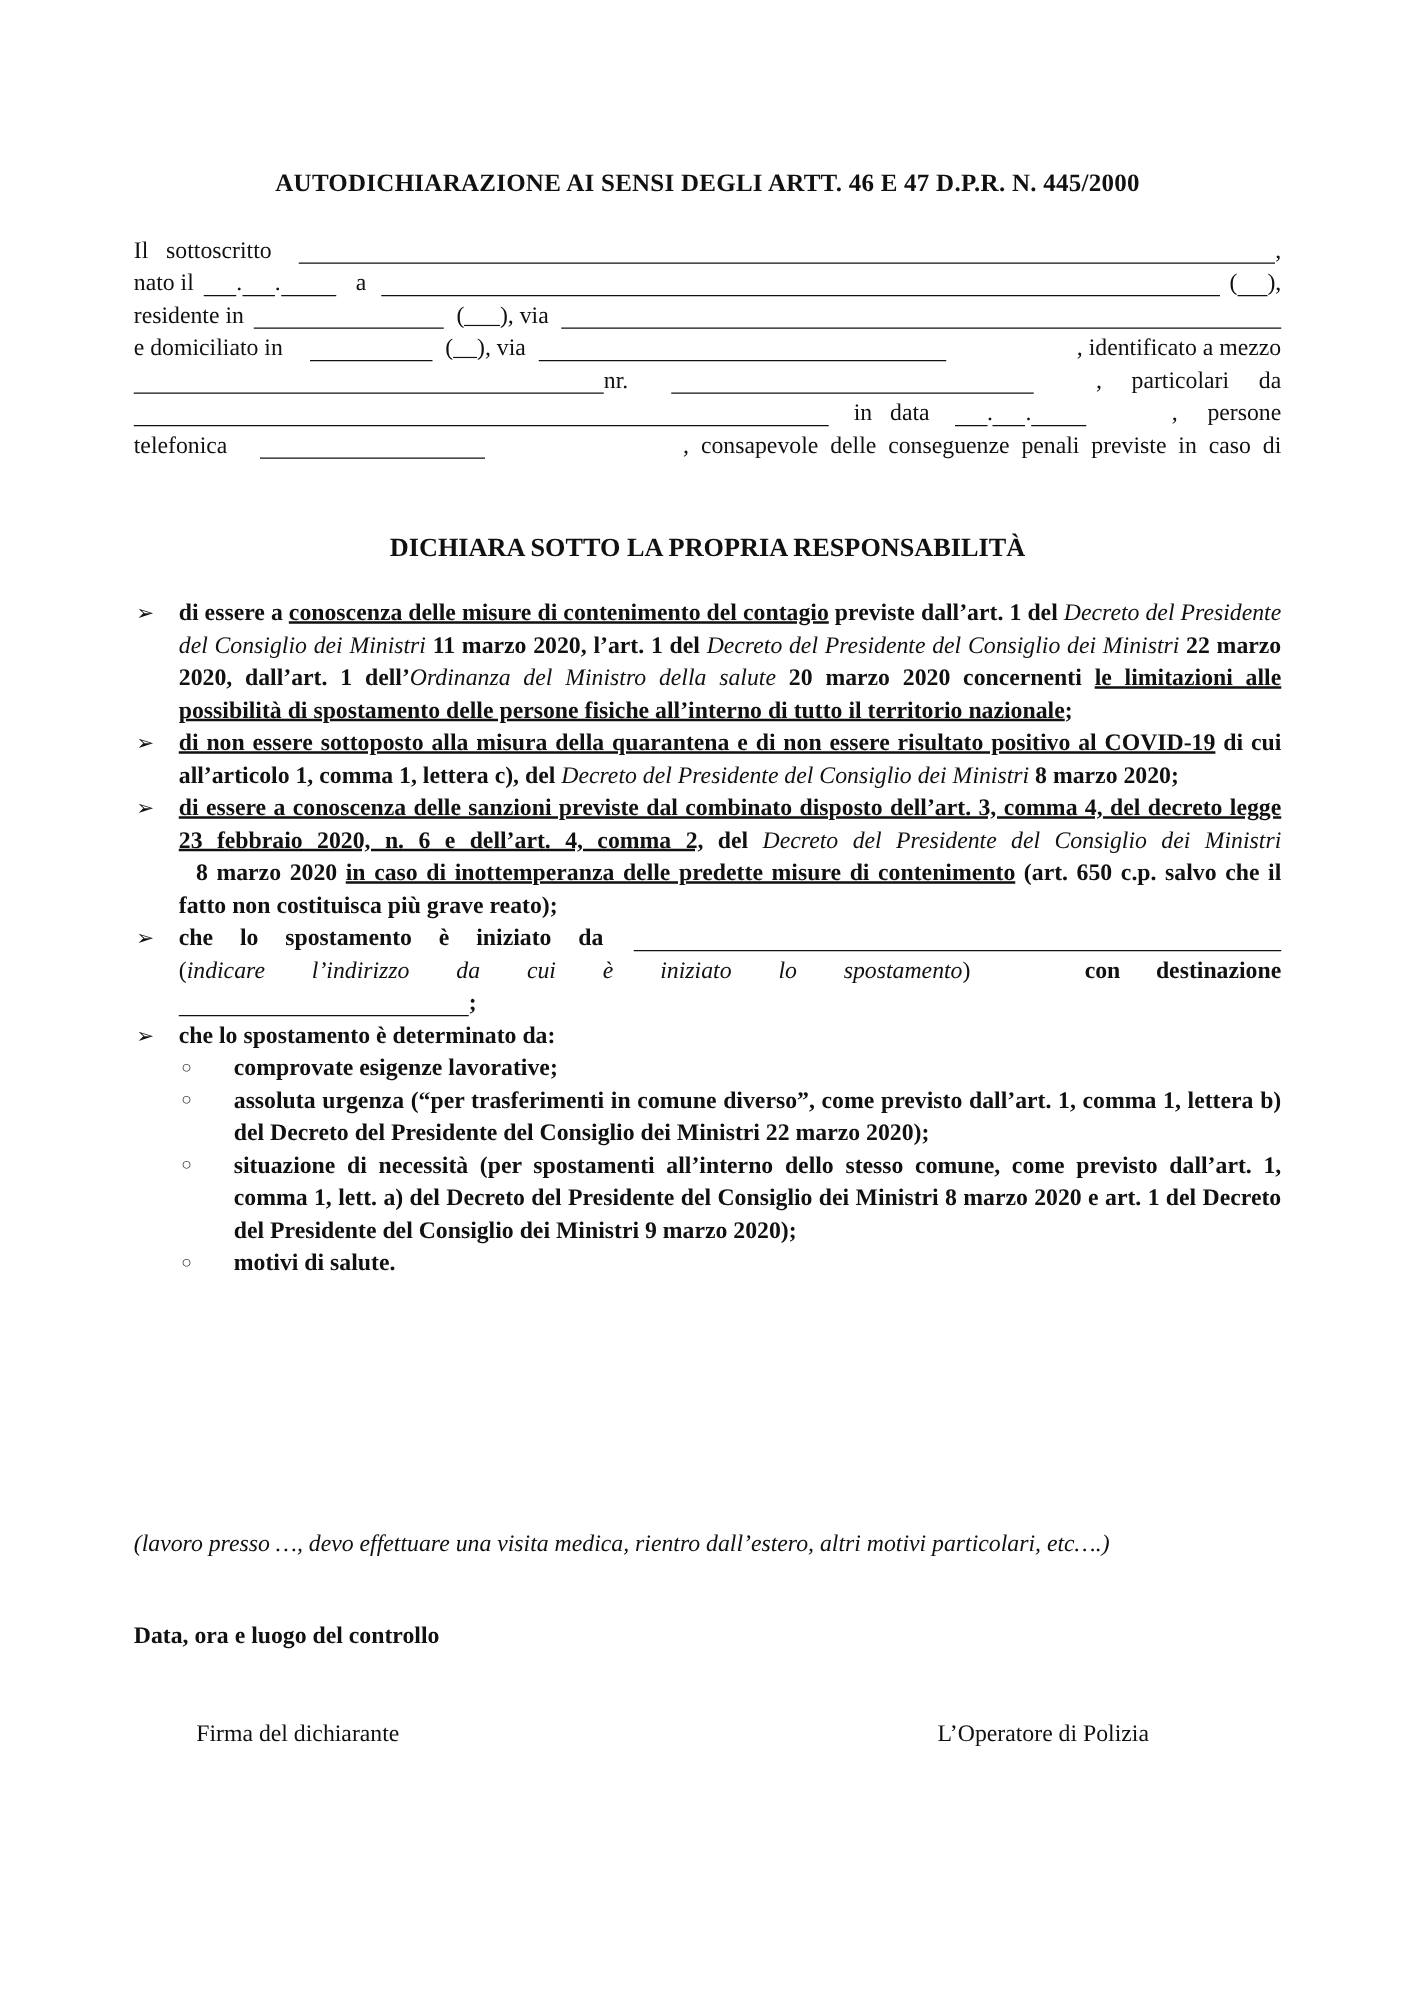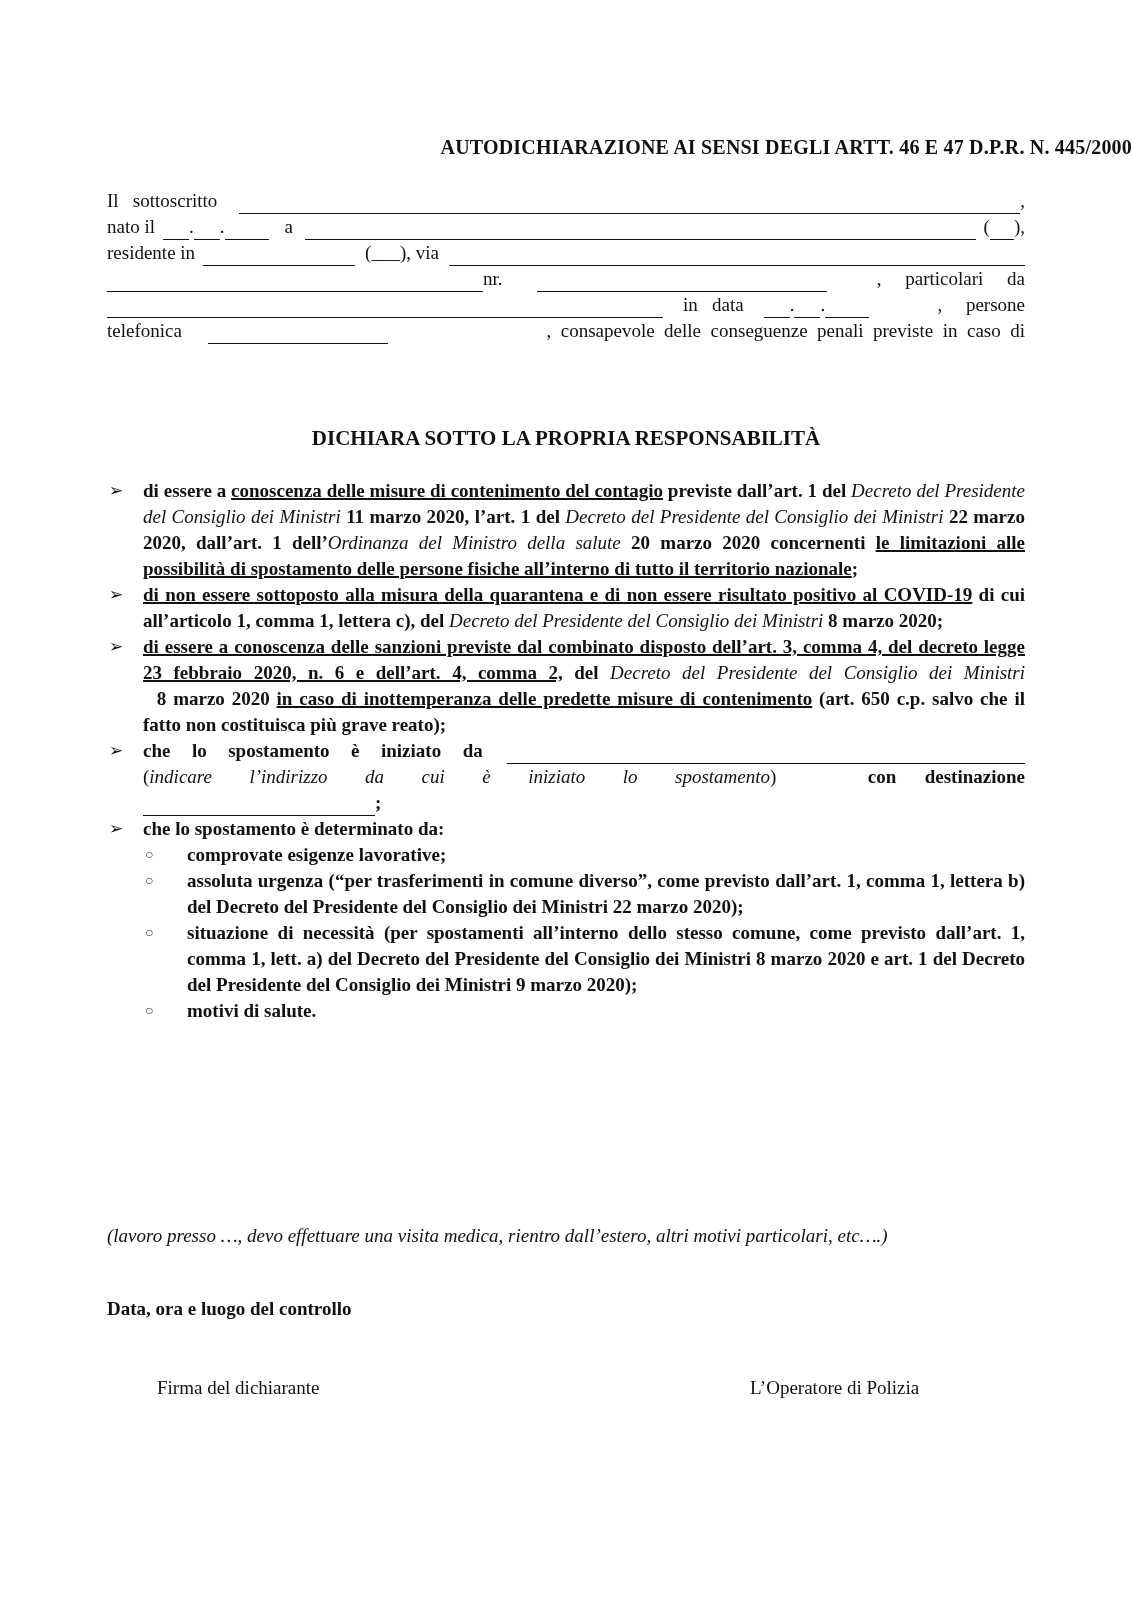--- a/index.html
+++ b/index.html
@@ -1,23 +1,23 @@
 <!DOCTYPE html>
 <html><head>
 <meta charset="utf-8">
 <style>
   html, body { margin: 0; padding: 0; background: #ffffff; }
   body { width: 1132px; height: 1600px; position: relative; overflow: hidden;
          font-family: "Liberation Serif", "DejaVu Serif", serif; color: #111; }
   .page { position: absolute; left: 0; top: 0; width: 1132px; height: 1600px; }
-  .title { position: absolute; top: 136px; left: 0; width: 1132px; text-align: right;
+  .title { position: absolute; top: 136px; left: 0; width: 1132px; text-align: center;
            font-weight: bold; font-size: 20px; letter-spacing: 0.2px; }
   .intro { position: absolute; left: 107px; top: 188px; width: 918px;
            font-size: 19px; line-height: 26px; }
-  .line { display: flex; align-items: flex-end; white-space: nowrap; height: 26px; }
+  .line { display: flex; align-items: center; white-space: nowrap; height: 26px; }
   .blank { display: inline-block; border-bottom: 1px solid #111; height: 18px; vertical-align: baseline; }
   .grow { flex: 1; }
   .just { display: flex; justify-content: space-between; }
   .subtitle { position: absolute; top: 426px; left: 0; width: 1132px; text-align: center;
               font-weight: bold; font-size: 21px; }
   .decl { position: absolute; left: 107px; top: 478px; width: 918px; font-size: 19px; line-height: 26px; }
   .item { position: relative; padding-left: 36px; font-weight: bold; text-align: justify; }
   .item .arrow { position: absolute; left: 2px; top: 0; font-weight: normal; font-size: 17px; }
   .item i { font-weight: normal; font-style: italic; }
   .u { text-decoration: underline; text-decoration-thickness: 2px; }
@@ -55,20 +55,27 @@
       <span class="blank grow" style="margin-left:12px"></span>
       <span style="margin-left:8px">(</span>
       <span class="blank" style="width:24px"></span>
       <span>),</span>
     </div>
     <div class="line">
       <span>residente in</span>
       <span class="blank" style="width:152px;margin-left:8px"></span>
       <span style="margin-left:10px">(___), via</span>
       <span class="blank grow" style="margin-left:10px"></span>
+    </div>
+    <div class="line">
+      <span style="white-space:pre">e domiciliato in</span>
+      <span class="blank" style="width:98px;margin-left:22px"></span>
+      <span style="margin-left:10px">(__), via</span>
+      <span class="blank" style="width:326px;margin-left:10px"></span>
+      <span style="margin-left:auto">, identificato a mezzo</span>
     </div>
     <div class="line">
       <span class="blank" style="width:376px"></span>
       <span style="">nr.</span>
       <span class="blank" style="width:290px;margin-left:34px"></span>
       <span style="margin-left:auto;white-space:pre">,     particolari     da</span>
     </div>
     <div class="line">
       <span class="blank" style="width:556px"></span>
       <span style="margin-left:20px;white-space:pre">in   data</span>

